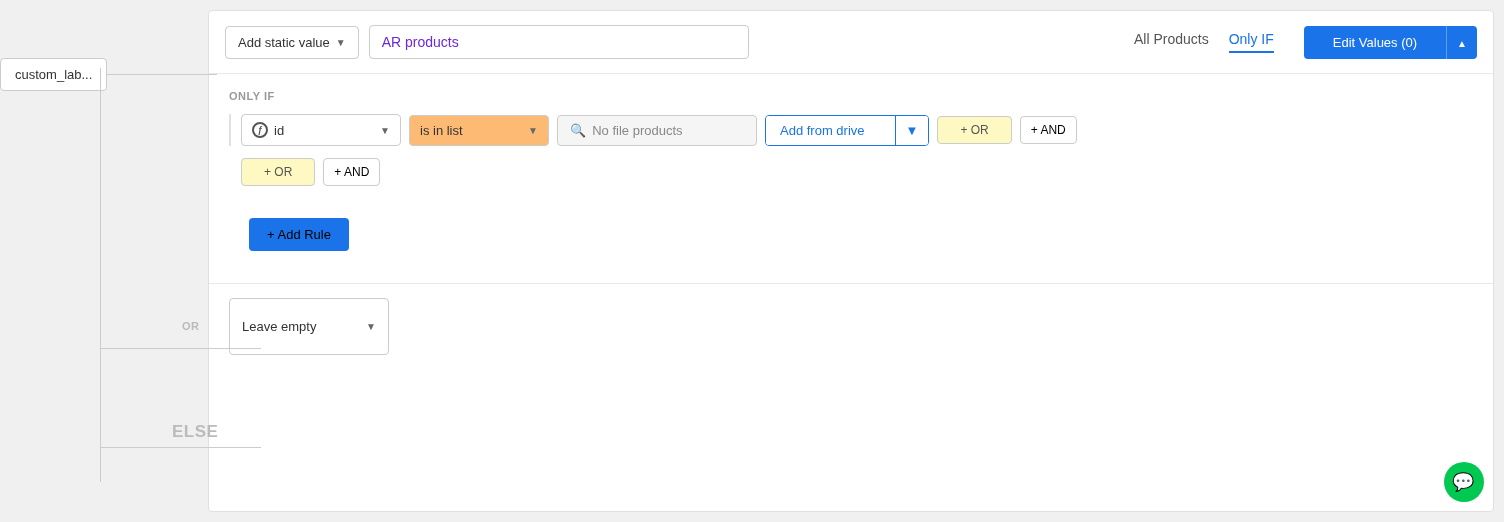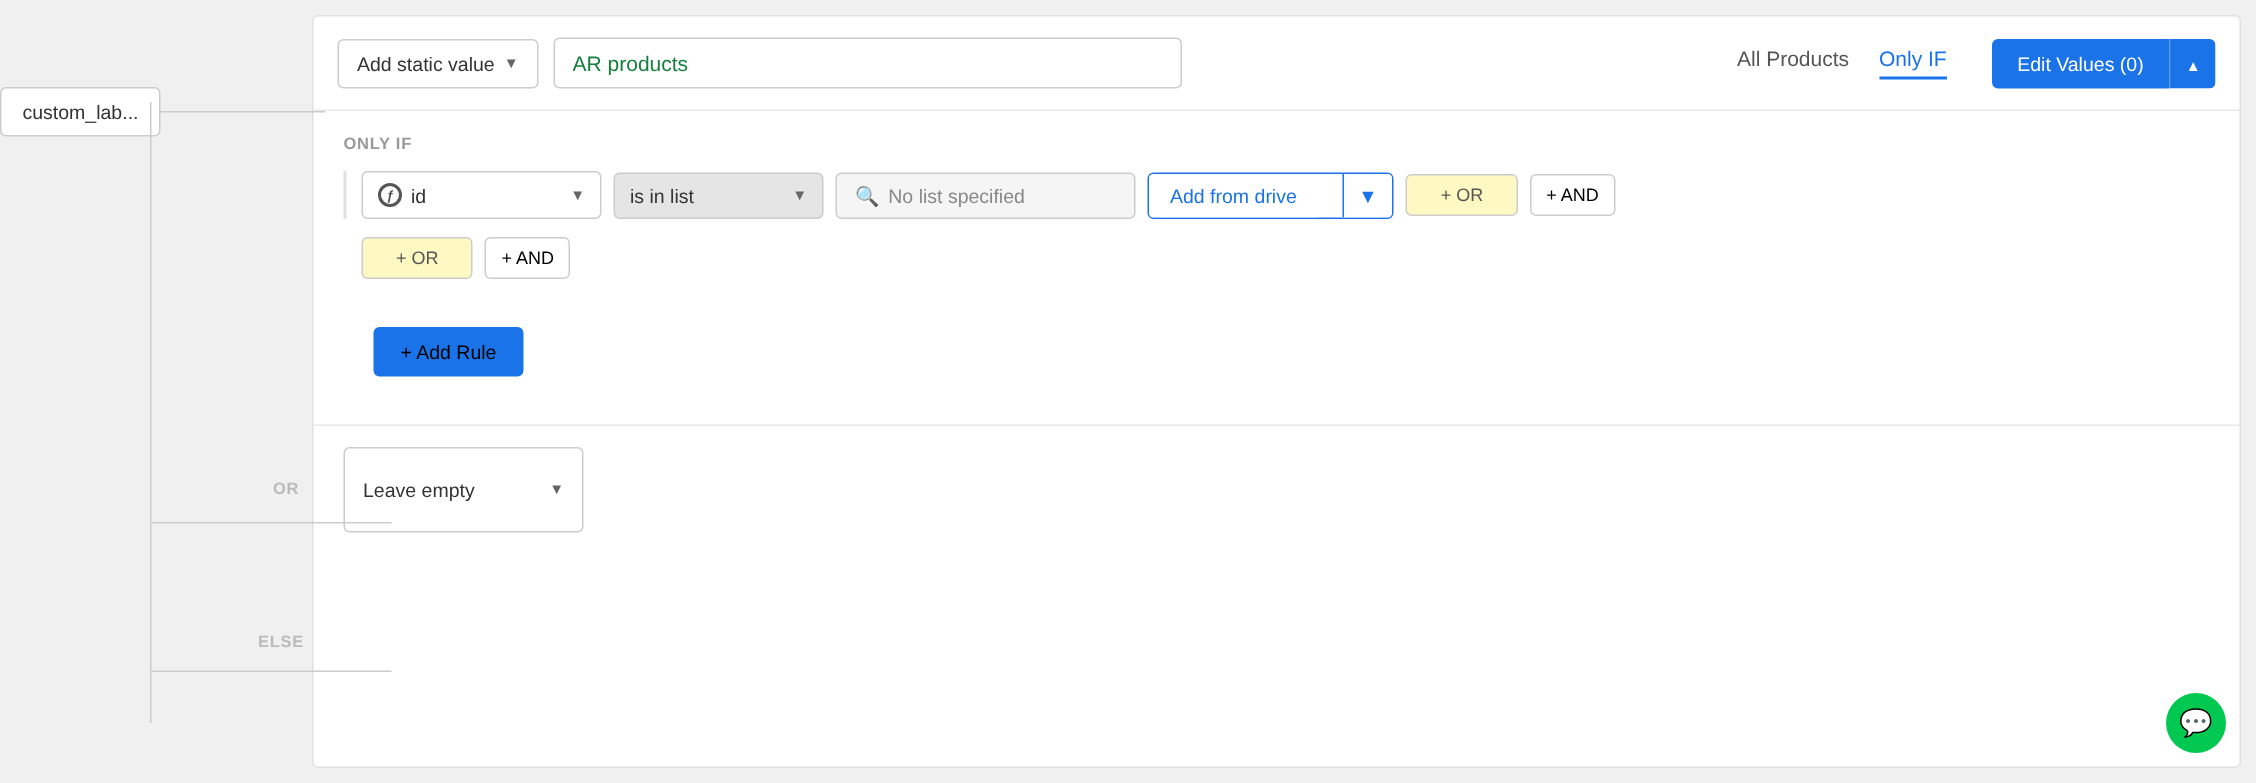--- a/index.html
+++ b/index.html
@@ -36,22 +36,22 @@
       color: #333;
       cursor: pointer;
       white-space: nowrap;
     }
 
     .ar-products-input {
       border: 1px solid #ccc;
       border-radius: 4px;
       padding: 8px 12px;
       font-size: 14px;
-      color: #15803d;
-      width: 419px;
+      color: #6d28d9;
+      width: 380px;
       outline: none;
     }
 
     .tab-group {
       display: flex;
       align-items: center;
       gap: 20px;
       margin-left: auto;
       justify-content: center;
     }
@@ -73,21 +73,21 @@
     .tab.inactive {
       color: #555;
       font-weight: 500;
     }
 
     .edit-values-btn {
       background: #1a73e8;
       color: #fff;
       border: none;
       border-radius: 4px 0 0 4px;
-      padding: 9px 17px;
+      padding: 9px 29px;
       font-size: 13px;
       cursor: pointer;
       font-weight: 500;
       white-space: nowrap;
     }
 
     .edit-values-chevron {
       background: #1a73e8;
       color: #fff;
       border: none;
@@ -148,21 +148,21 @@
       font-weight: bold;
       color: #555;
     }
 
     .is-in-list-select {
       display: flex;
       align-items: center;
       gap: 6px;
       border: 1px solid #ccc;
       border-radius: 4px;
-      background: #e5e5e5;
+      background: #fdba74;
       padding: 7px 10px;
       font-size: 13px;
       color: #333;
       cursor: pointer;
       min-width: 140px;
       justify-content: space-between;
     }
 
     .file-input {
       display: flex;
@@ -340,21 +340,21 @@
       font-size: 11px;
       font-weight: 600;
       color: #bbb;
       letter-spacing: 0.5px;
     }
 
     .else-row-label {
       position: absolute;
       left: 172px;
       top: 422px;
-      font-size: 11px;
+      font-size: 17px;
       font-weight: 600;
       color: #bbb;
       letter-spacing: 0.5px;
     }
 
     .h-line-or {
       position: absolute;
       left: 101px;
       top: 348px;
       width: 160px;
@@ -429,21 +429,21 @@
           <span class="chevron-down">▼</span>
         </div>
 
         <div class="is-in-list-select">
           <span>is in list</span>
           <span class="chevron-down">▼</span>
         </div>
 
         <div class="file-input">
           <span style="color:#888; font-size:13px;">🔍</span>
-          <span>No list specified</span>
+          <span>No file products</span>
         </div>
 
         <div class="add-from-drive-btn">
           <button class="add-from-drive-main">Add from drive</button>
           <button class="add-from-drive-chevron">
             <span>▼</span>
           </button>
         </div>
 
         <button class="or-btn">+ OR</button>

